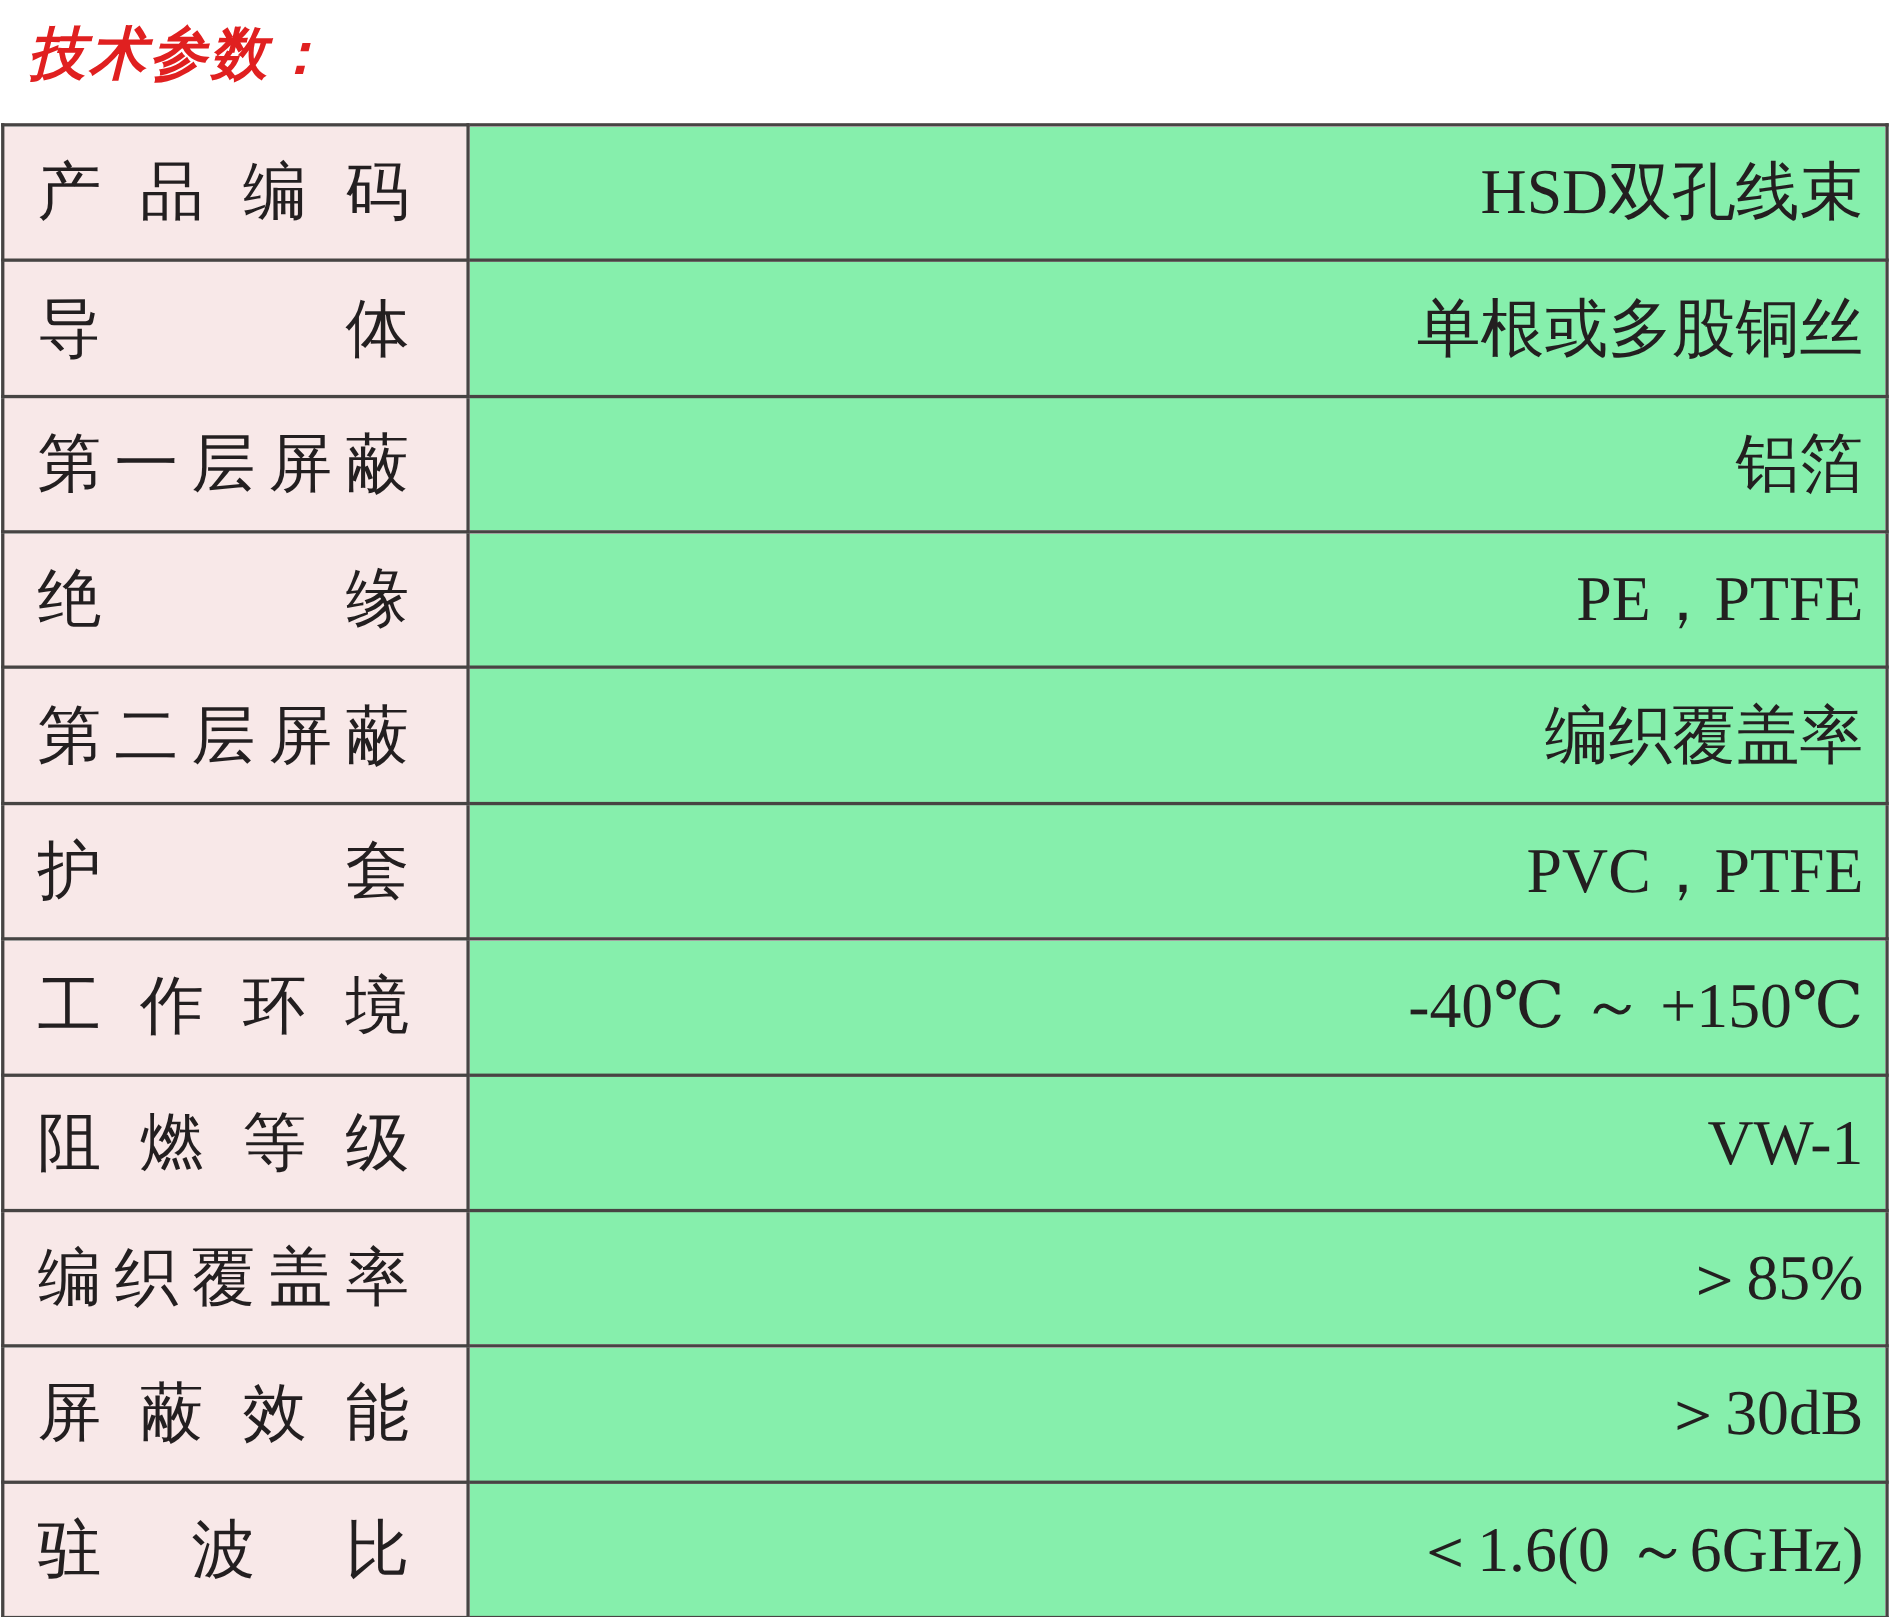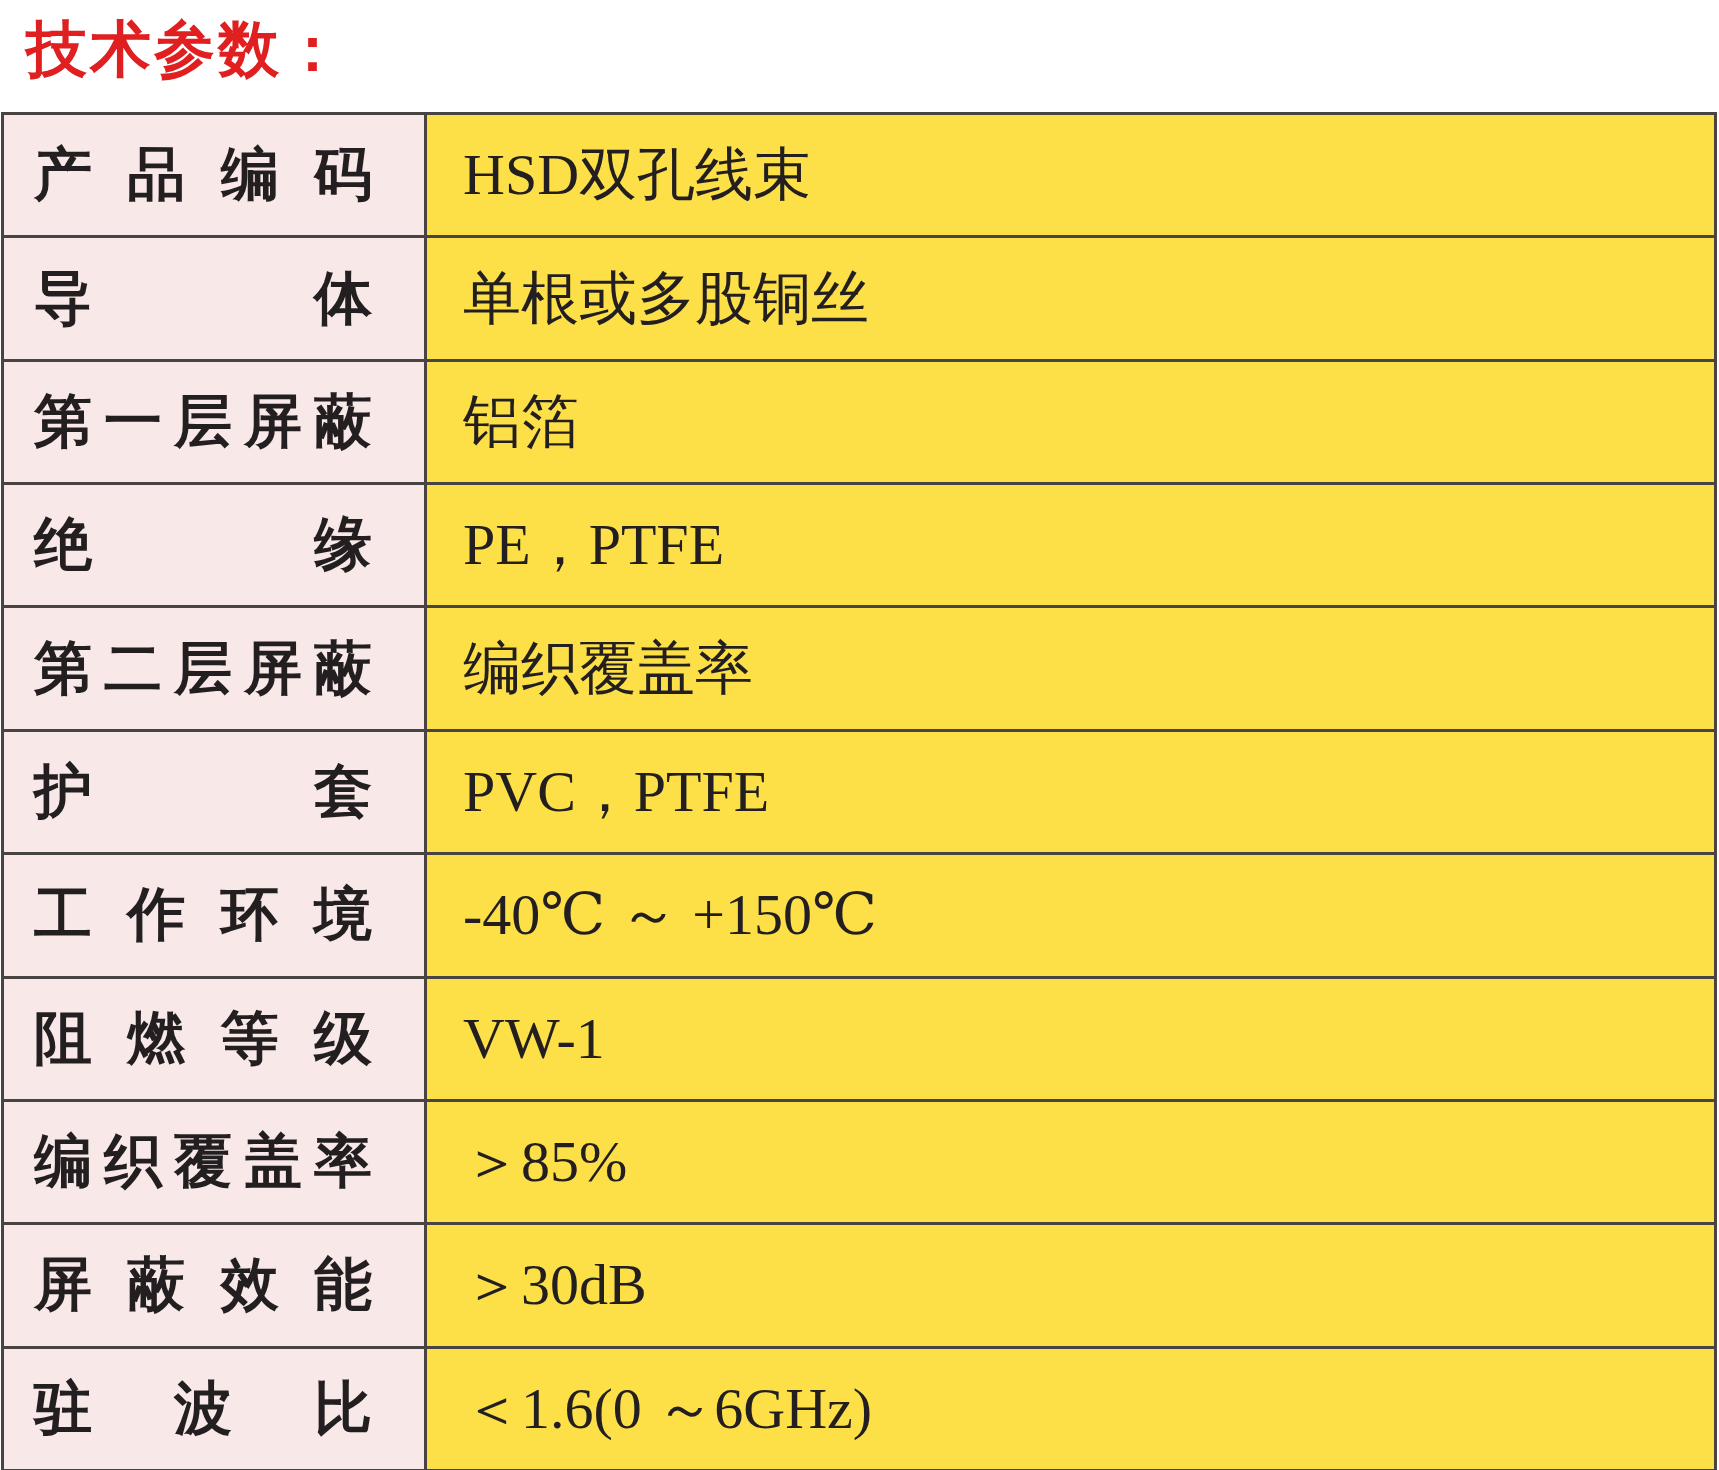--- a/index.html
+++ b/index.html
@@ -18,54 +18,55 @@
   .page {
     position: relative;
     width: 1719px; height: 1470px;
     overflow: hidden;
     background: #ffffff;
   }
   .title {
     position: absolute;
     top: 0; left: 26px;
     margin: 0;
-    font-size: 61px;
+    font-size: 52px;
     line-height: 100px;
     font-weight: bold;
     color: var(--accent-red, #e02020);
     letter-spacing: 3px;
     white-space: nowrap;
+    font-style: italic;
   }
   table.spec-table {
     position: absolute;
     top: 112px; left: 1px;
     width: 1716px; height: 1357px;
     border-collapse: collapse;
     table-layout: fixed;
     font-size: 58px;
     color: var(--text, #231f20);
   }
   .spec-table th, .spec-table td {
     border: 3px solid var(--border, #474443);
     vertical-align: middle;
     overflow: hidden;
   }
   .spec-table tr { height: calc(1357px / 11); }
   th.label-cell {
     width: 423px;
     background: var(--label-bg, #f8e8e8);
-    font-weight: bold;
+    font-weight: normal;
     text-align: justify;
     text-align-last: justify;
     text-justify: inter-character;
     padding: 0 52px 0 30px;
   }
   td.value-cell {
-    background: #fde047;
-    text-align: left;
+    background: #86efac;
+    text-align: right;
     padding: 0 20px 0 36px;
     white-space: nowrap;
   }
 </style>
 </head>
 <body>
 
 <div class="page">
   <h1 class="title">技术参数：</h1>
 

